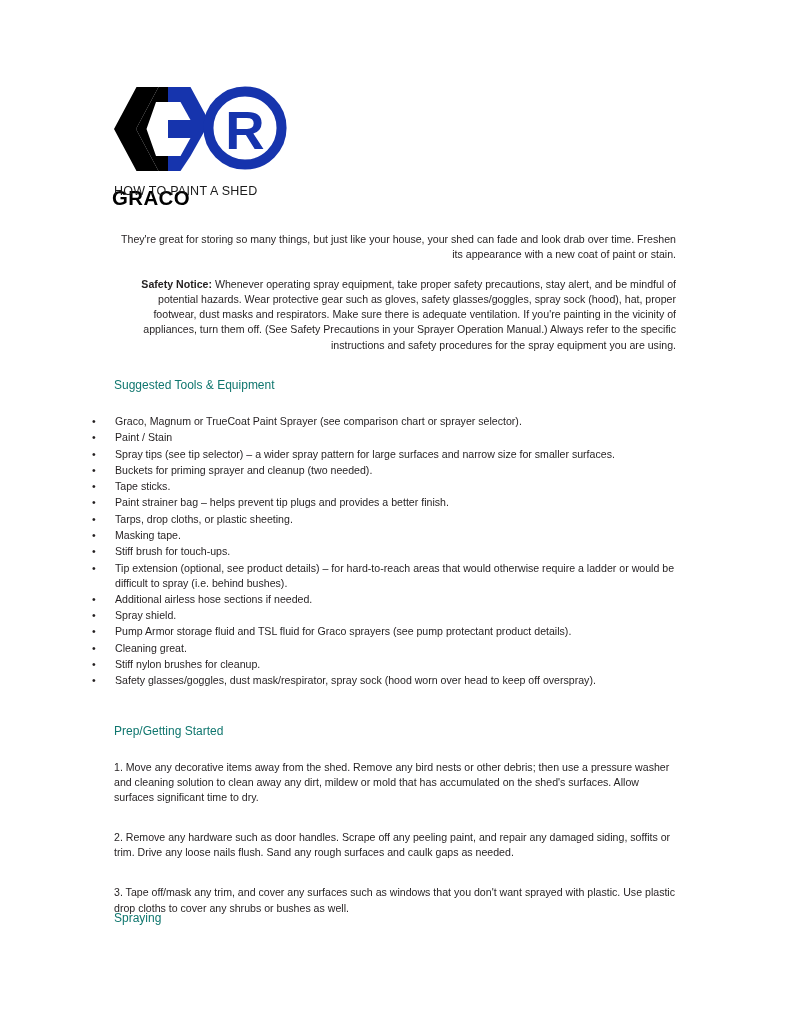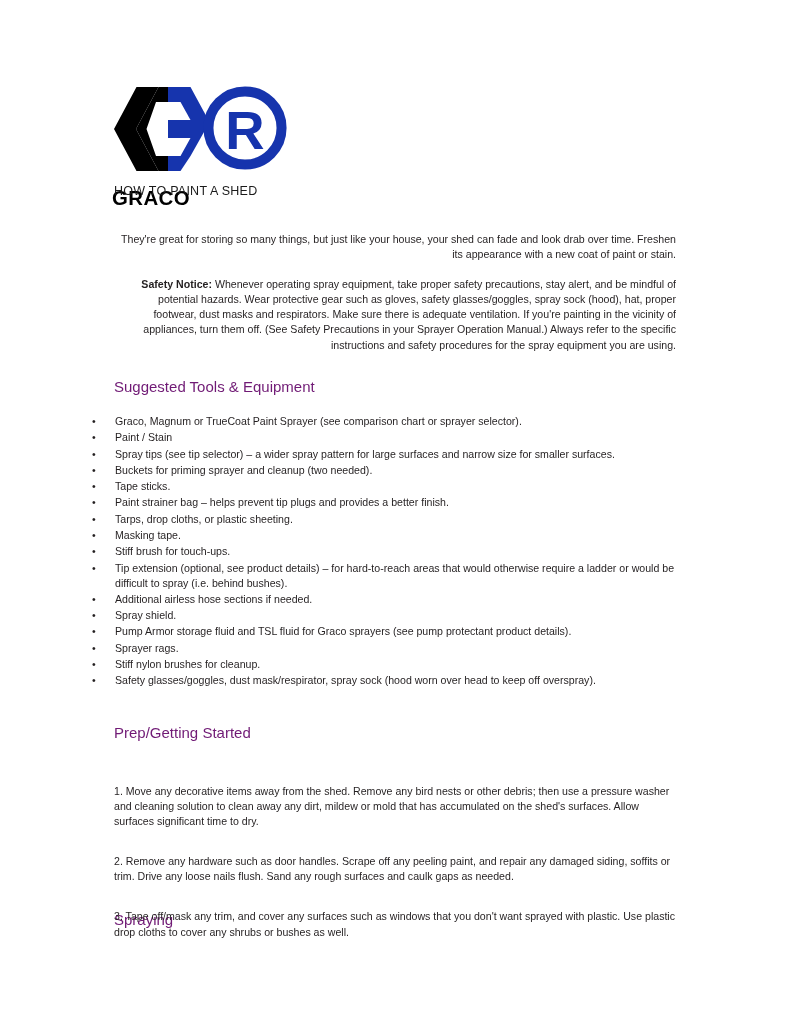--- a/index.html
+++ b/index.html
@@ -77,23 +77,23 @@
     color: #231f20;
     margin: 0 0 0 0;
     text-align: right;
   }
   .para + .para { margin-top: 15px; }
   .bold { font-weight: bold; }
 
   
   .section-h {
     position: absolute;
-    font-size: 15px;
+    font-size: 12px;
     font-weight: 400;
-    color: #701a75;
+    color: #0f766e;
     white-space: nowrap;
   }
   #h-tools { left: 114px; top: 378px; }
   #h-prep  { left: 114px; top: 724px; }
   #h-spray { left: 114px; top: 911px; }
 
   
   .bullets {
     position: absolute;
     left: 92px;
@@ -119,21 +119,21 @@
     text-align: left;
     font-size: 10.6px;
     line-height: 15.1px;
     color: #231f20;
   }
 
   
   .steps {
     position: absolute;
     left: 114px;
-    top: 784px;
+    top: 760px;
     width: 562px;
   }
   .step {
     font-size: 10.6px;
     line-height: 15.1px;
     color: #231f20;
     margin: 0;
   }
   .step + .step { margin-top: 25px; }
 </style>
@@ -185,21 +185,21 @@
       <li><span class="dot">•</span><span>Buckets for priming sprayer and cleanup (two needed).</span></li>
       <li><span class="dot">•</span><span>Tape sticks.</span></li>
       <li><span class="dot">•</span><span>Paint strainer bag – helps prevent tip plugs and provides a better finish.</span></li>
       <li><span class="dot">•</span><span>Tarps, drop cloths, or plastic sheeting.</span></li>
       <li><span class="dot">•</span><span>Masking tape.</span></li>
       <li><span class="dot">•</span><span>Stiff brush for touch-ups.</span></li>
       <li><span class="dot">•</span><span>Tip extension (optional, see product details) – for hard-to-reach areas that would otherwise require a ladder or would be difficult to spray (i.e. behind bushes).</span></li>
       <li><span class="dot">•</span><span>Additional airless hose sections if needed.</span></li>
       <li><span class="dot">•</span><span>Spray shield.</span></li>
       <li><span class="dot">•</span><span>Pump Armor storage fluid and TSL fluid for Graco sprayers (see pump protectant product details).</span></li>
-      <li><span class="dot">•</span><span>Sprayer rags.</span></li>
+      <li><span class="dot">•</span><span>Cleaning great.</span></li>
       <li><span class="dot">•</span><span>Stiff nylon brushes for cleanup.</span></li>
       <li><span class="dot">•</span><span>Safety glasses/goggles, dust mask/respirator, spray sock (hood worn over head to keep off overspray).</span></li>
     </ul>
 
   <div class="steps" id="prep-steps">
       <p class="step">1. Move any decorative items away from the shed. Remove any bird nests or other debris; then use a pressure washer and cleaning solution to clean away any dirt, mildew or mold that has accumulated on the shed's surfaces. Allow surfaces significant time to dry.</p>
       <p class="step">2. Remove any hardware such as door handles. Scrape off any peeling paint, and repair any damaged siding, soffits or trim. Drive any loose nails flush. Sand any rough surfaces and caulk gaps as needed.</p>
       <p class="step">3. Tape off/mask any trim, and cover any surfaces such as windows that you don't want sprayed with plastic. Use plastic drop cloths to cover any shrubs or bushes as well.</p>
     </div>
 

